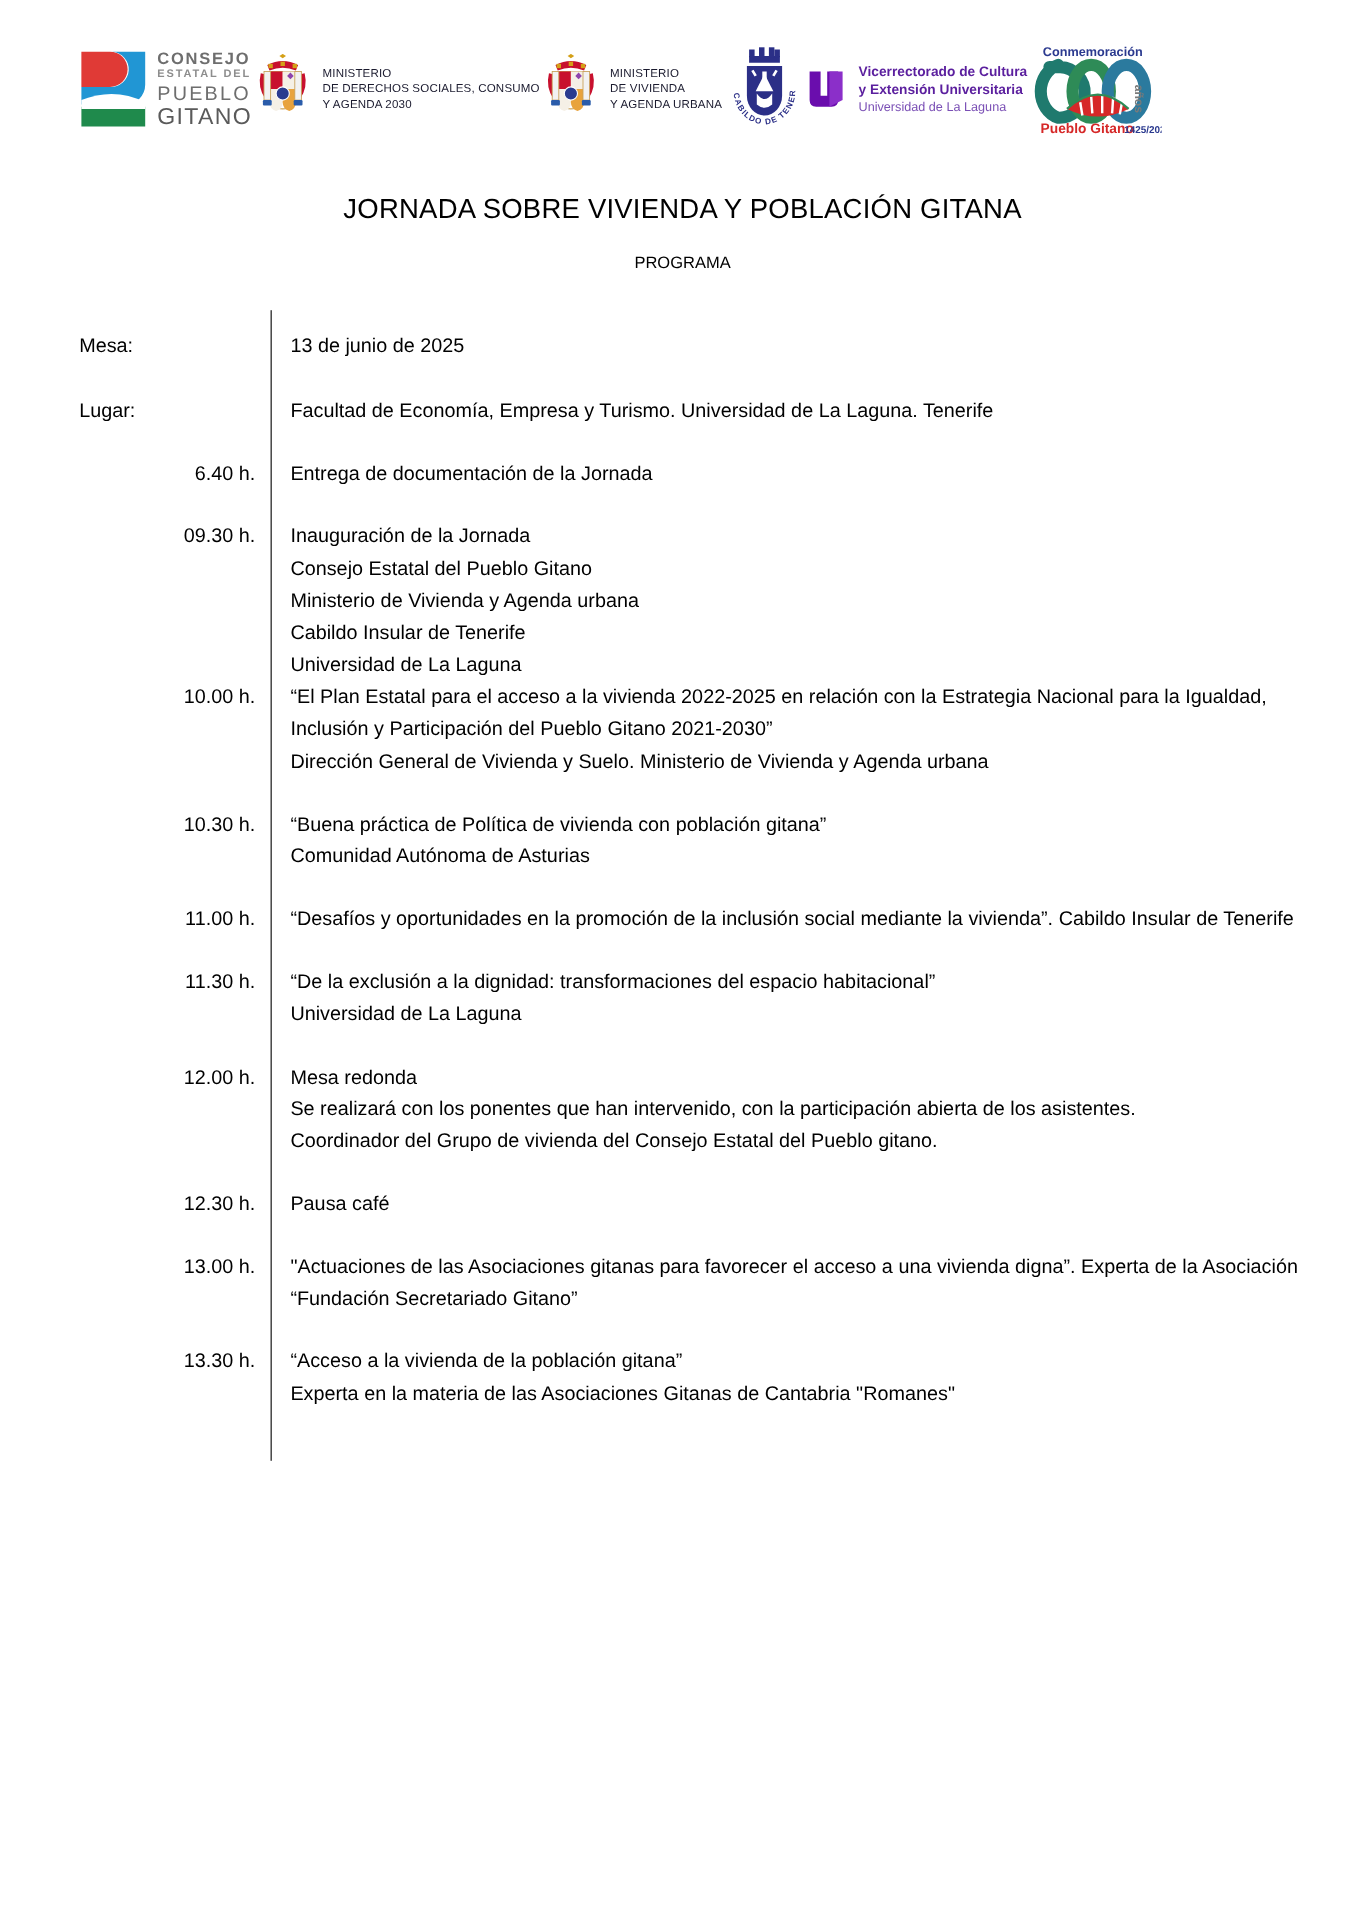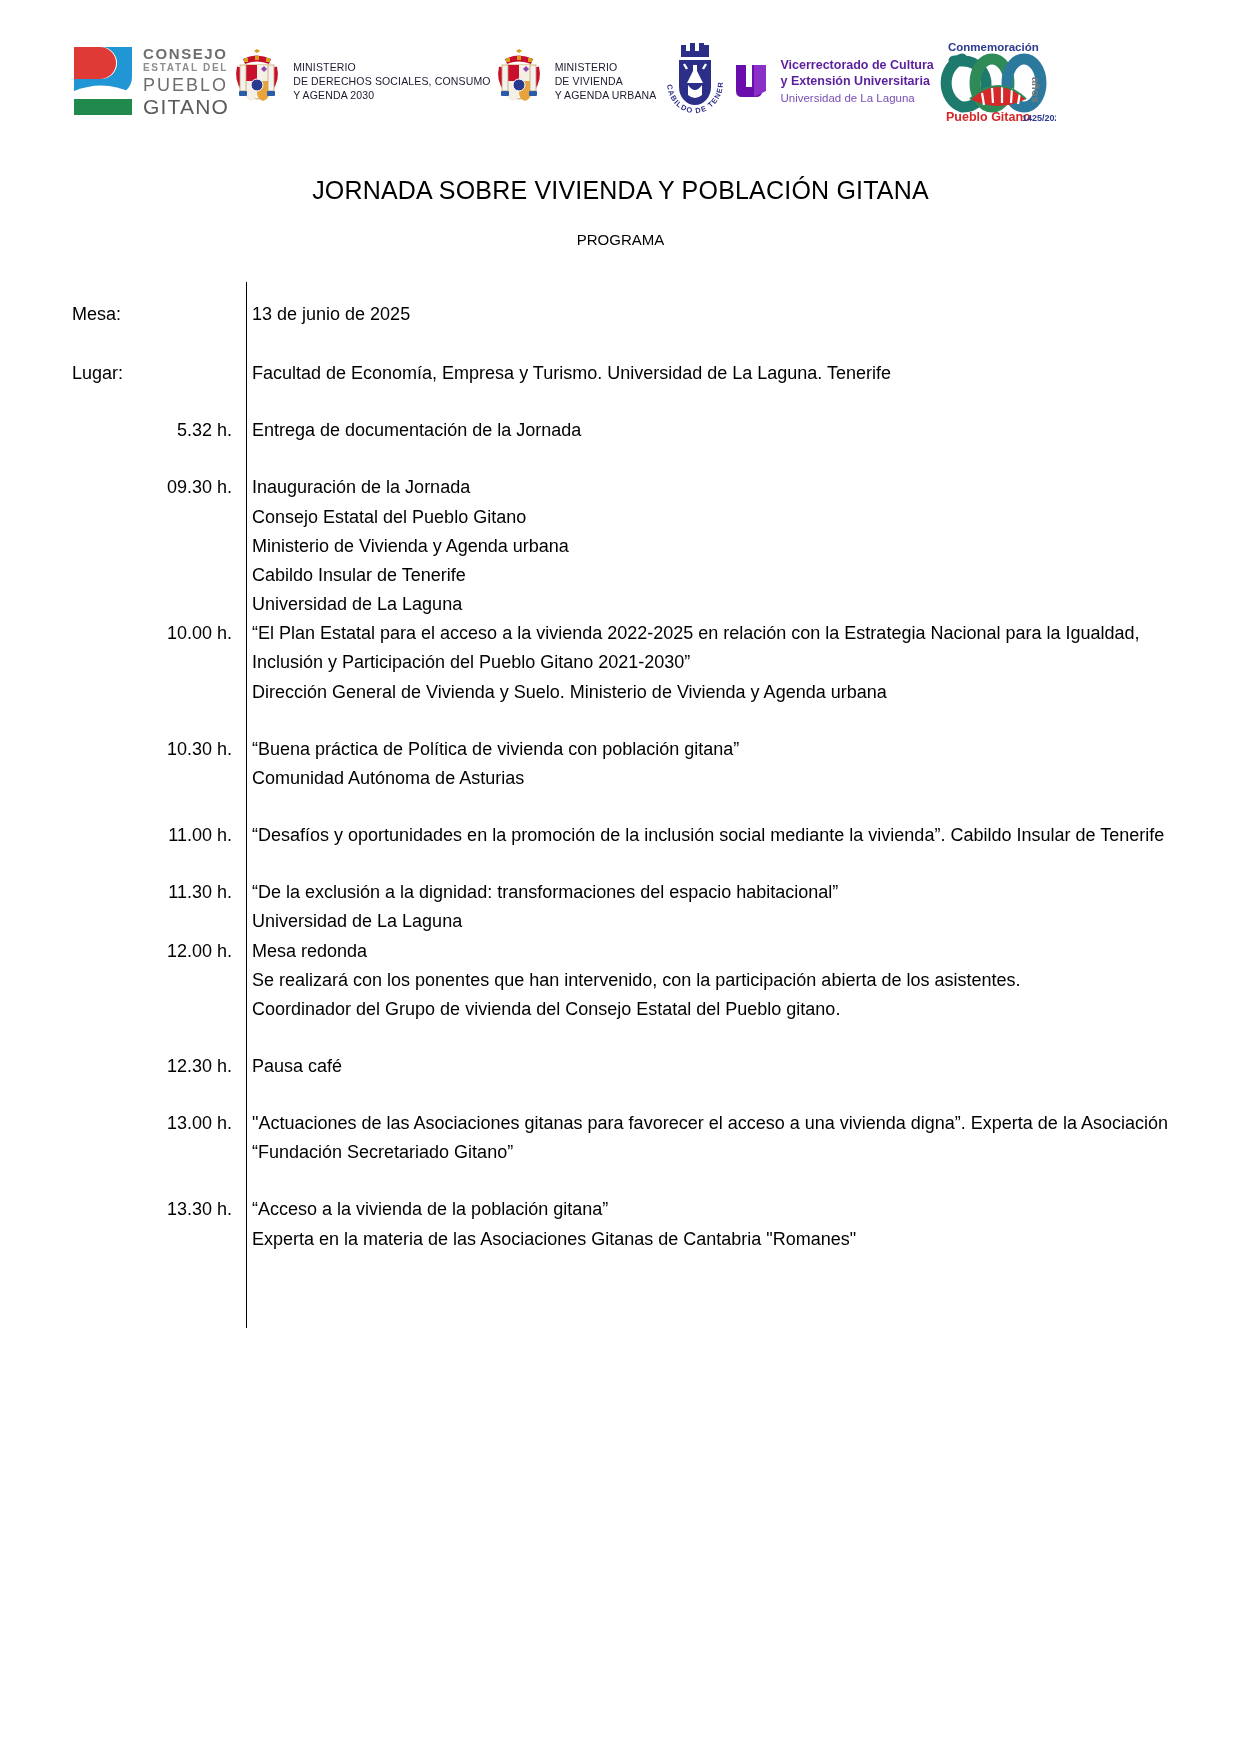--- a/index.html
+++ b/index.html
@@ -78,21 +78,21 @@
     font-size: 18px;
     line-height: 1.62;
     padding-right: 14px;
   }
   .row-time.label { text-align: left; }
   .row-time.hour { text-align: right; }
   .row-body {
     flex: 1;
     font-size: 18px;
     line-height: 1.62;
-    padding-left: 6px;
+    padding-left: 18px;
   }
   .row-body .line { white-space: normal; }
 </style>
 </head>
 <body>
 
 <div class="logo-strip">
 
   <div class="logo cepg">
     <svg class="cepg-mark" viewBox="0 0 62 72">
@@ -242,21 +242,21 @@
           <div class="line">13 de junio de 2025</div>
         </div>
       </div>
       <div class="row" style="margin-bottom: 28px;">
         <div class="row-time label">Lugar:</div>
         <div class="row-body">
           <div class="line">Facultad de Economía, Empresa y Turismo. Universidad de La Laguna. Tenerife</div>
         </div>
       </div>
       <div class="row" style="margin-bottom: 28px;">
-        <div class="row-time hour">5.32 h.</div>
+        <div class="row-time hour">6.40 h.</div>
         <div class="row-body">
           <div class="line">Entrega de documentación de la Jornada</div>
         </div>
       </div>
       <div class="row" style="">
         <div class="row-time hour">09.30 h.</div>
         <div class="row-body">
           <div class="line">Inauguración de la Jornada</div>
           <div class="line">Consejo Estatal del Pueblo Gitano</div>
           <div class="line">Ministerio de Vivienda y Agenda urbana</div>
@@ -277,21 +277,21 @@
           <div class="line">“Buena práctica de Política de vivienda con población gitana”</div>
           <div class="line">Comunidad Autónoma de Asturias</div>
         </div>
       </div>
       <div class="row" style="margin-bottom: 28px;">
         <div class="row-time hour">11.00 h.</div>
         <div class="row-body">
           <div class="line">“Desafíos y oportunidades en la promoción de la inclusión social mediante la vivienda”. Cabildo Insular de Tenerife</div>
         </div>
       </div>
-      <div class="row" style="">
+      <div class="row" style="margin-bottom: 28px;">
         <div class="row-time hour">11.30 h.</div>
         <div class="row-body">
           <div class="line">“De la exclusión a la dignidad: transformaciones del espacio habitacional”</div>
           <div class="line">Universidad de La Laguna</div>
         </div>
       </div>
       <div class="row" style="margin-bottom: 28px;">
         <div class="row-time hour">12.00 h.</div>
         <div class="row-body">
           <div class="line">Mesa redonda</div>

